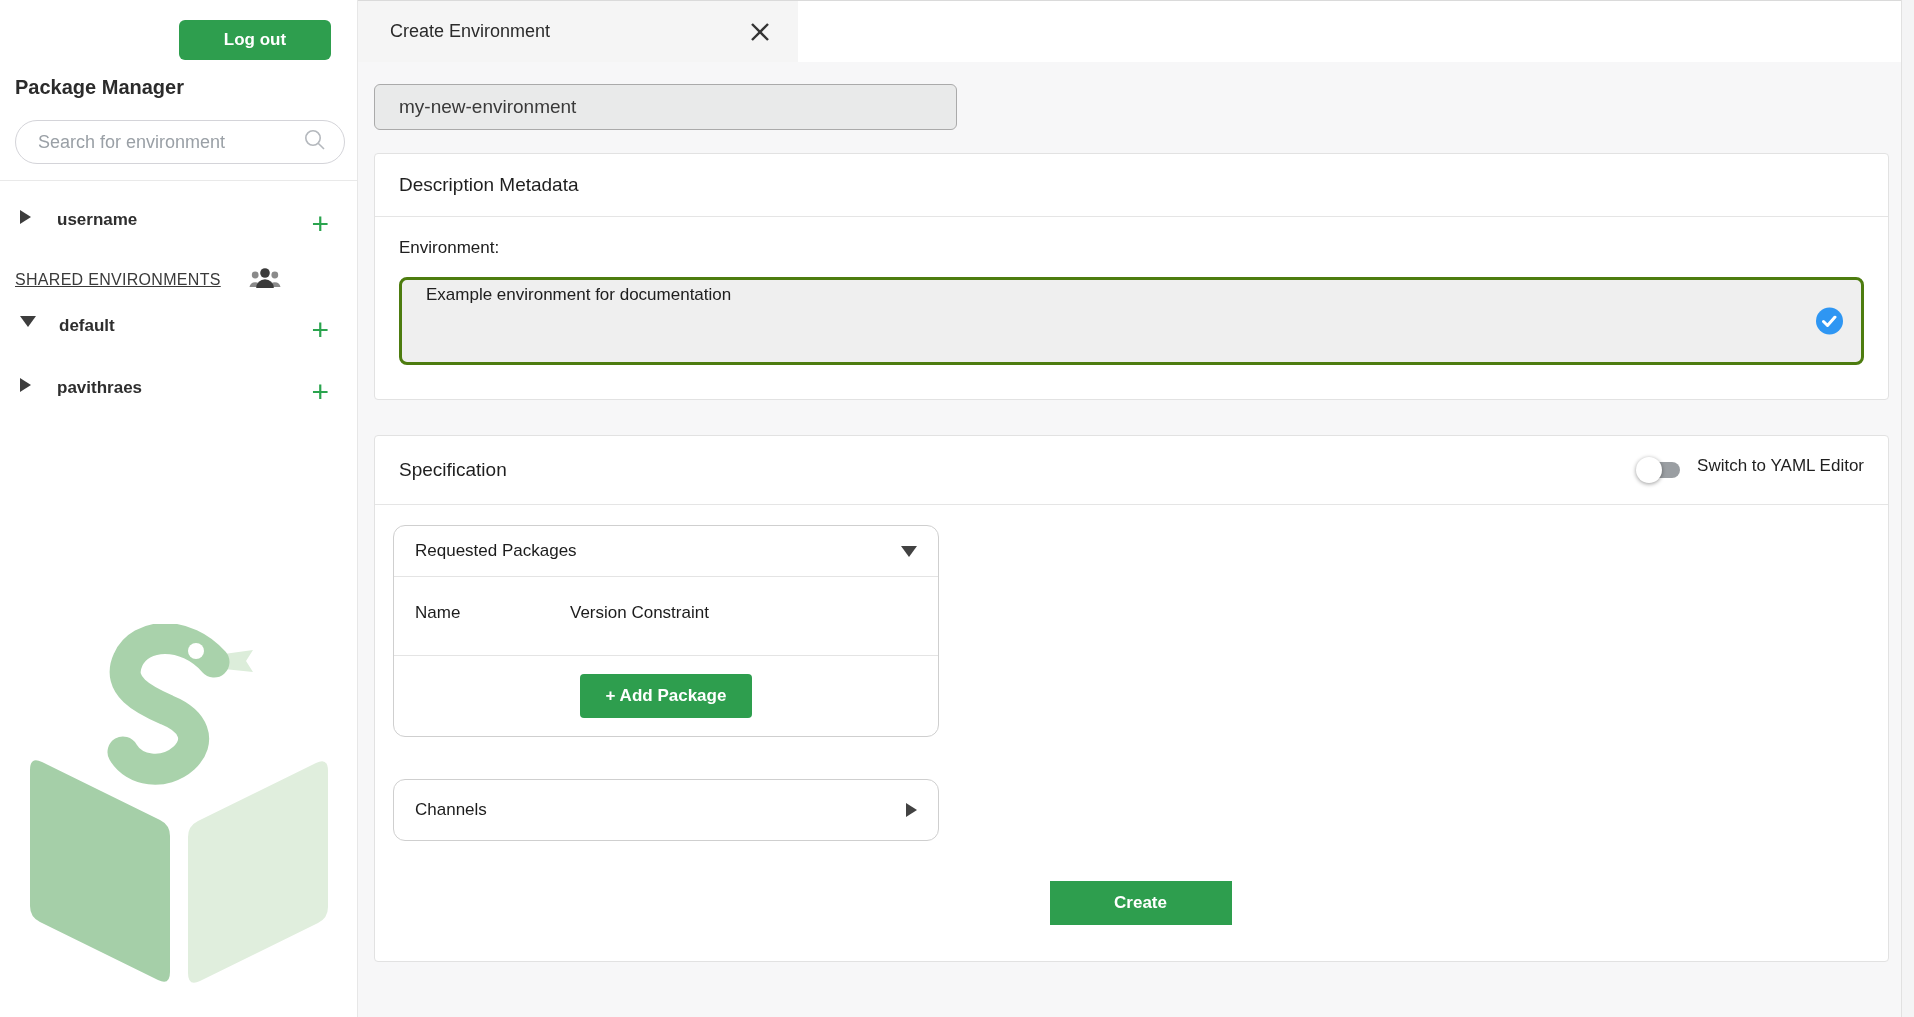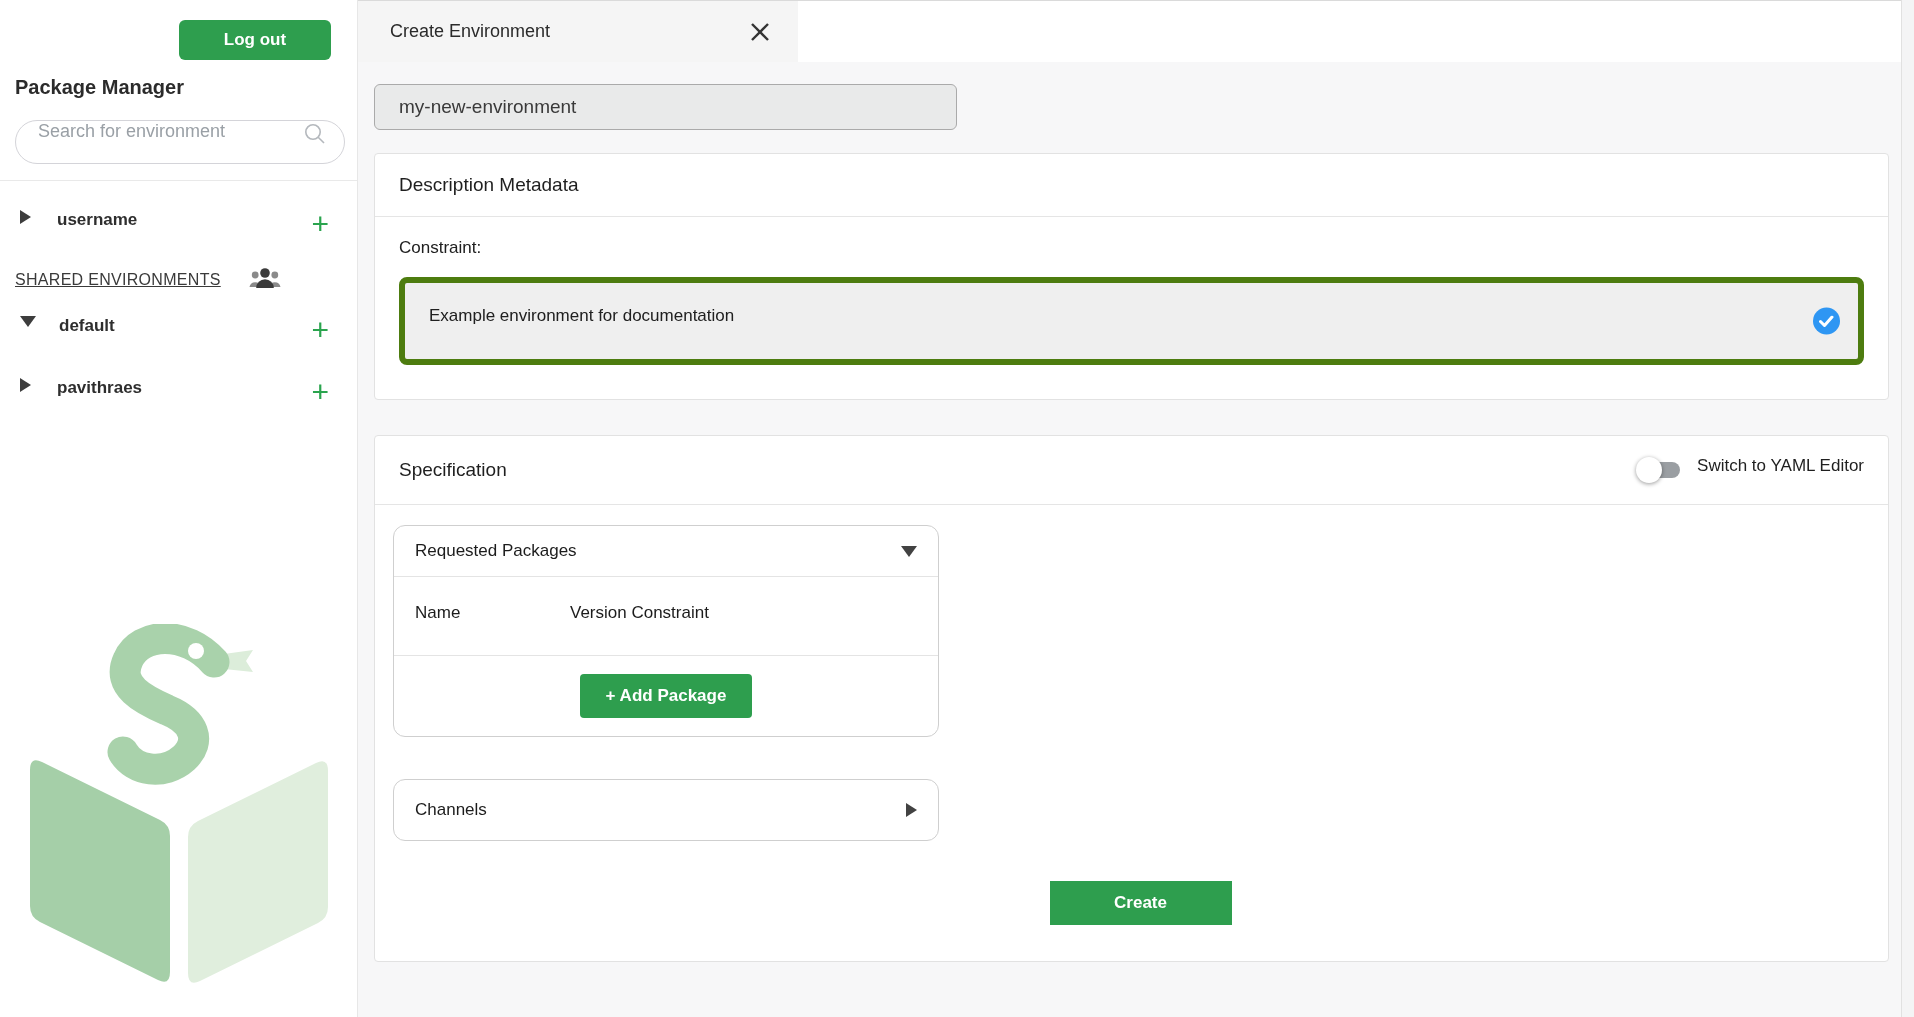--- a/index.html
+++ b/index.html
@@ -9,21 +9,21 @@
 
   
   .sidebar { position:relative; width:358px; flex:0 0 358px; height:100%;
     background:#fff; border-right:1px solid #e7e7e7; }
   .logout-btn { position:absolute; top:20px; right:26px; width:152px; height:40px;
     background:var(--green); color:#fff; font-size:17px; font-weight:600;
     border:none; border-radius:6px; cursor:pointer; font-family:inherit; }
   .pm-title { position:absolute; top:76px; left:15px; font-size:20px; font-weight:600; color:#2b2b2b; }
   .search-pill { position:absolute; top:120px; left:15px; width:330px; height:44px;
     border:1px solid #d4d4d9; border-radius:22px; background:#fff;
-    display:flex; align-items:flex-start; padding:0 16px 0 22px; }
+    display:flex; align-items:center; padding:0 16px 0 22px; }
   .search-pill input { flex:1; border:none; outline:none; background:transparent;
     font-size:18px; color:#444; font-family:inherit; }
   .search-pill input::placeholder { color:#9aa0a6; }
   .side-divider { position:absolute; top:180px; left:0; right:0; height:1px; background:#e9e9e9; }
 
   .tree-row { position:absolute; left:0; right:0; height:36px;
     display:flex; align-items:flex-start; padding:0 28px 0 20px; }
   .tree-row .label { margin-left:26px; font-size:17px; font-weight:600; color:#2e2e2e; }
   .spacer { flex:1; }
   .tri-right { width:0; height:0; border-left:11px solid #3d3d3d;
@@ -54,22 +54,22 @@
     font-size:19px; color:#3a3a3a; font-family:inherit; outline:none; }
 
   .card { background:#fff; border:1px solid #e2e2e2; border-radius:4px; }
   .card-header { display:flex; align-items:center; justify-content:space-between;
     padding:20px 24px; border-bottom:1px solid #e5e5e5; }
   .card-title { font-size:19px; color:#1f1f1f; }
   .meta-card { margin-top:23px; }
   .meta-body { padding:21px 24px 34px; }
   .desc-label { font-size:17px; color:#202020; }
   .desc-box { position:relative; margin-top:19px; background:#efefef;
-    border:6px solid #4d7c0f; border-radius:8px; min-height:88px;
-    padding:23px 70px 23px 24px; font-size:17px; color:#202020; }
+    border:3px solid #4d7c0f; border-radius:8px; min-height:88px;
+    padding:5px 70px 23px 24px; font-size:17px; color:#202020; }
   .check-circle { position:absolute; right:18px; top:50%; transform:translateY(-50%);
     width:27px; height:27px; border-radius:50%; background:var(--blue);
     display:flex; align-items:center; justify-content:center; }
 
   .spec-card { margin-top:35px; min-height:520px; }
   .spec-right { display:flex; gap:15px; }
   .toggle { position:relative; width:46px; height:28px; cursor:pointer; }
   .toggle .track { position:absolute; left:6px; top:6px; width:38px; height:16px;
     background:#9a9ea2; border-radius:9px; }
   .toggle .thumb { position:absolute; left:0; top:1px; width:26px; height:26px;
@@ -183,21 +183,21 @@
 
   <div class="content">
 
     <input class="name-input" value="my-new-environment" style="">
 
     <div class="card meta-card">
       <div class="card-header">
         <span class="card-title">Description Metadata</span>
       </div>
       <div class="meta-body">
-        <div class="desc-label">Constraint:</div>
+        <div class="desc-label">Environment:</div>
         <div class="desc-box">
           <span>Example environment for documentation</span>
           <span class="check-circle">
             <svg width="15" height="12" viewBox="0 0 15 12" fill="none">
               <polyline points="1.5,6 5.5,10 13,1.5" stroke="#fff" stroke-width="3" stroke-linecap="round" stroke-linejoin="round"></polyline>
             </svg>
           </span>
         </div>
       </div>
     </div>

